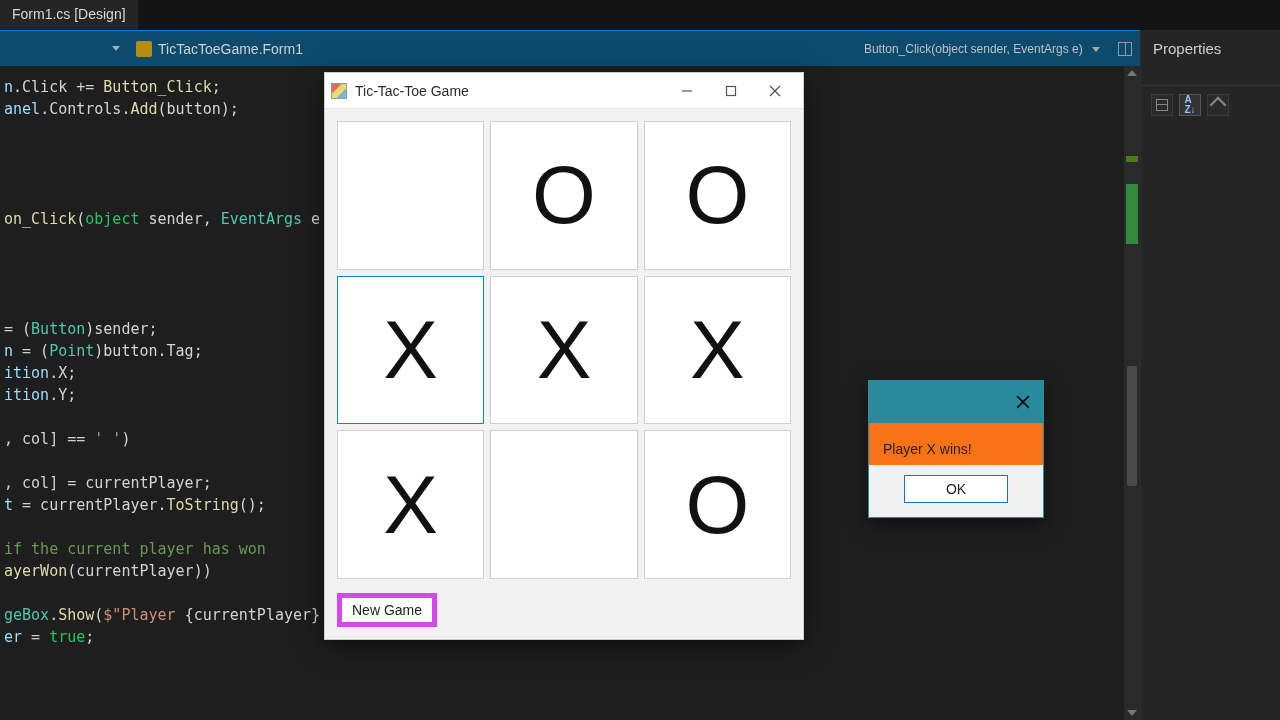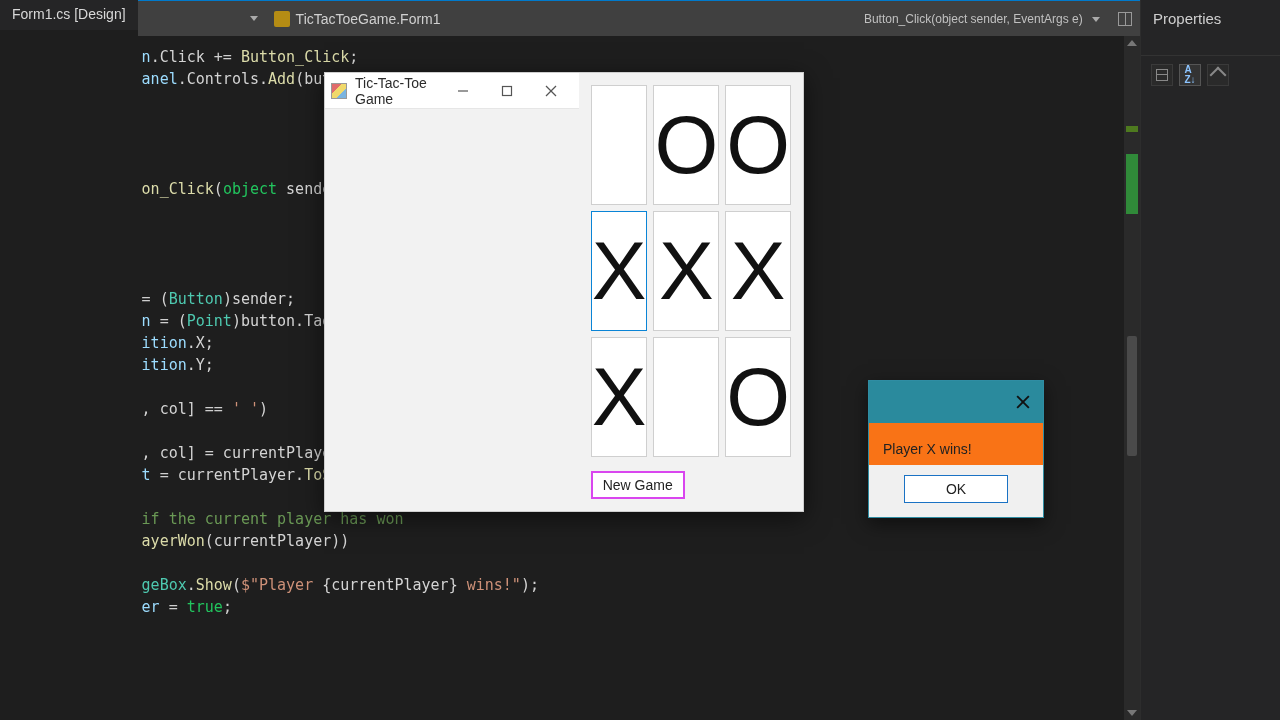--- a/index.html
+++ b/index.html
@@ -9,21 +9,21 @@
     background: #1e1e1e;
     font-family: "Segoe UI", Tahoma, sans-serif;
     overflow: hidden;
     position: relative;
     color: #ccc;
   }
 
   
   .ide {
     position: absolute; inset: 0;
-    display: flex; flex-direction: row; justify-content: space-between;
+    display: flex; flex-direction: column; justify-content: space-between;
   }
   .titlebar {
     height: 30px;
     background: #141414;
     display: flex;
     align-items: flex-end;
   }
   .doc-tab {
     padding: 6px 12px;
     color: #d8d8d8;
@@ -38,21 +38,21 @@
   }
   .editor-area {
     flex: 1;
     display: flex;
     flex-direction: column;
     min-width: 0;
     position: relative;
   }
   .editor-tabs {
     height: 36px;
-    background: #404040;
+    background: #0c4a6e;
     border-top: 1px solid #007acc;
     display: flex;
     align-items: center;
     gap: 16px;
     padding: 16px 8px;
   }
   .editor-tab-spacer {
     width: 112px;
     display: flex; justify-content: flex-end;
   }
@@ -136,25 +136,25 @@
   .pt-btn.active{border-color:#555;background:#333;}
   .wrench-icon{width:12px;height:12px;transform:rotate(45deg);border-left:2px solid #888;border-top:2px solid #888;}
   .cat-icon{width:12px;height:12px;border:1px solid #888;}
   .cat-icon:before{content:"";display:block;height:4px;border-bottom:1px solid #888;}
   .sort-icon{font-size:10px;color:#8cc4ff;font-weight:bold;line-height:10px;}
 
   
   .winform {
     position: absolute;
     left: 324px; top: 72px;
-    width: 480px; height: 440px;
+    width: 480px; height: 568px;
     background: #f2f2f2;
     border: 1px solid rgba(0,0,0,.15);
     box-shadow: 0 6px 24px rgba(0,0,0,.55);
-    display:flex; flex-direction:row;
+    display:flex; flex-direction:column;
   }
   .wf-titlebar{
     height:36px; background:#ffffff;
     display:flex; align-items:center; padding:0 6px;
     border-bottom:1px solid #e6e6e6;
   }
   .wf-appicon{
     width:16px;height:16px;margin-right:8px;
     background:linear-gradient(135deg,#e06b6b 0 33%, #f0d96b 33% 66%, #7ab4e0 66% 100%);
     border:1px solid #999;
@@ -180,21 +180,21 @@
     font-family:"Segoe UI","Arial",sans-serif;
     font-size:82px;
     color:#111;
     user-select:none;
   }
   .cell.highlight{border:1.5px solid #0a84d6;}
   .newgame-btn{
     margin-top:14px;
     align-self:flex-start;
     background:#fff;
-    border:2px solid #d946ef;
+    border:5px solid #d946ef;
     padding:4px 10px;
     font-size:14px;
     color:#222;
   }
 
   
   .msgbox{
     position:absolute;
     left:868px; top:380px;
     width:176px;

